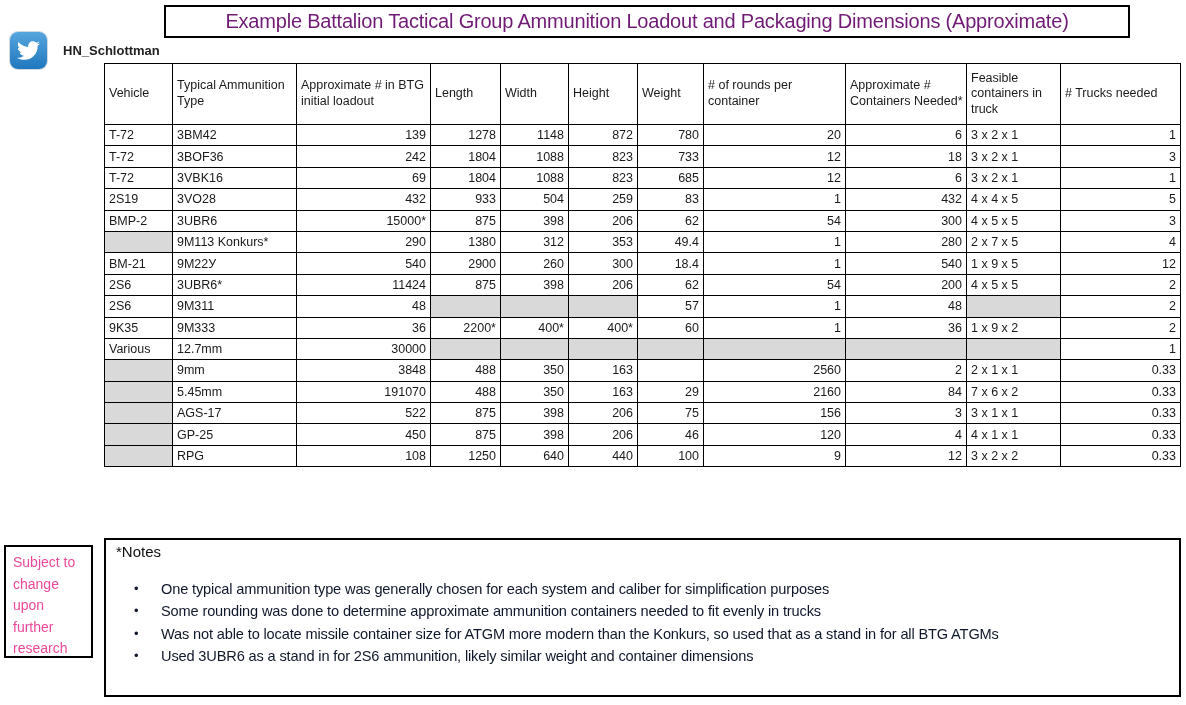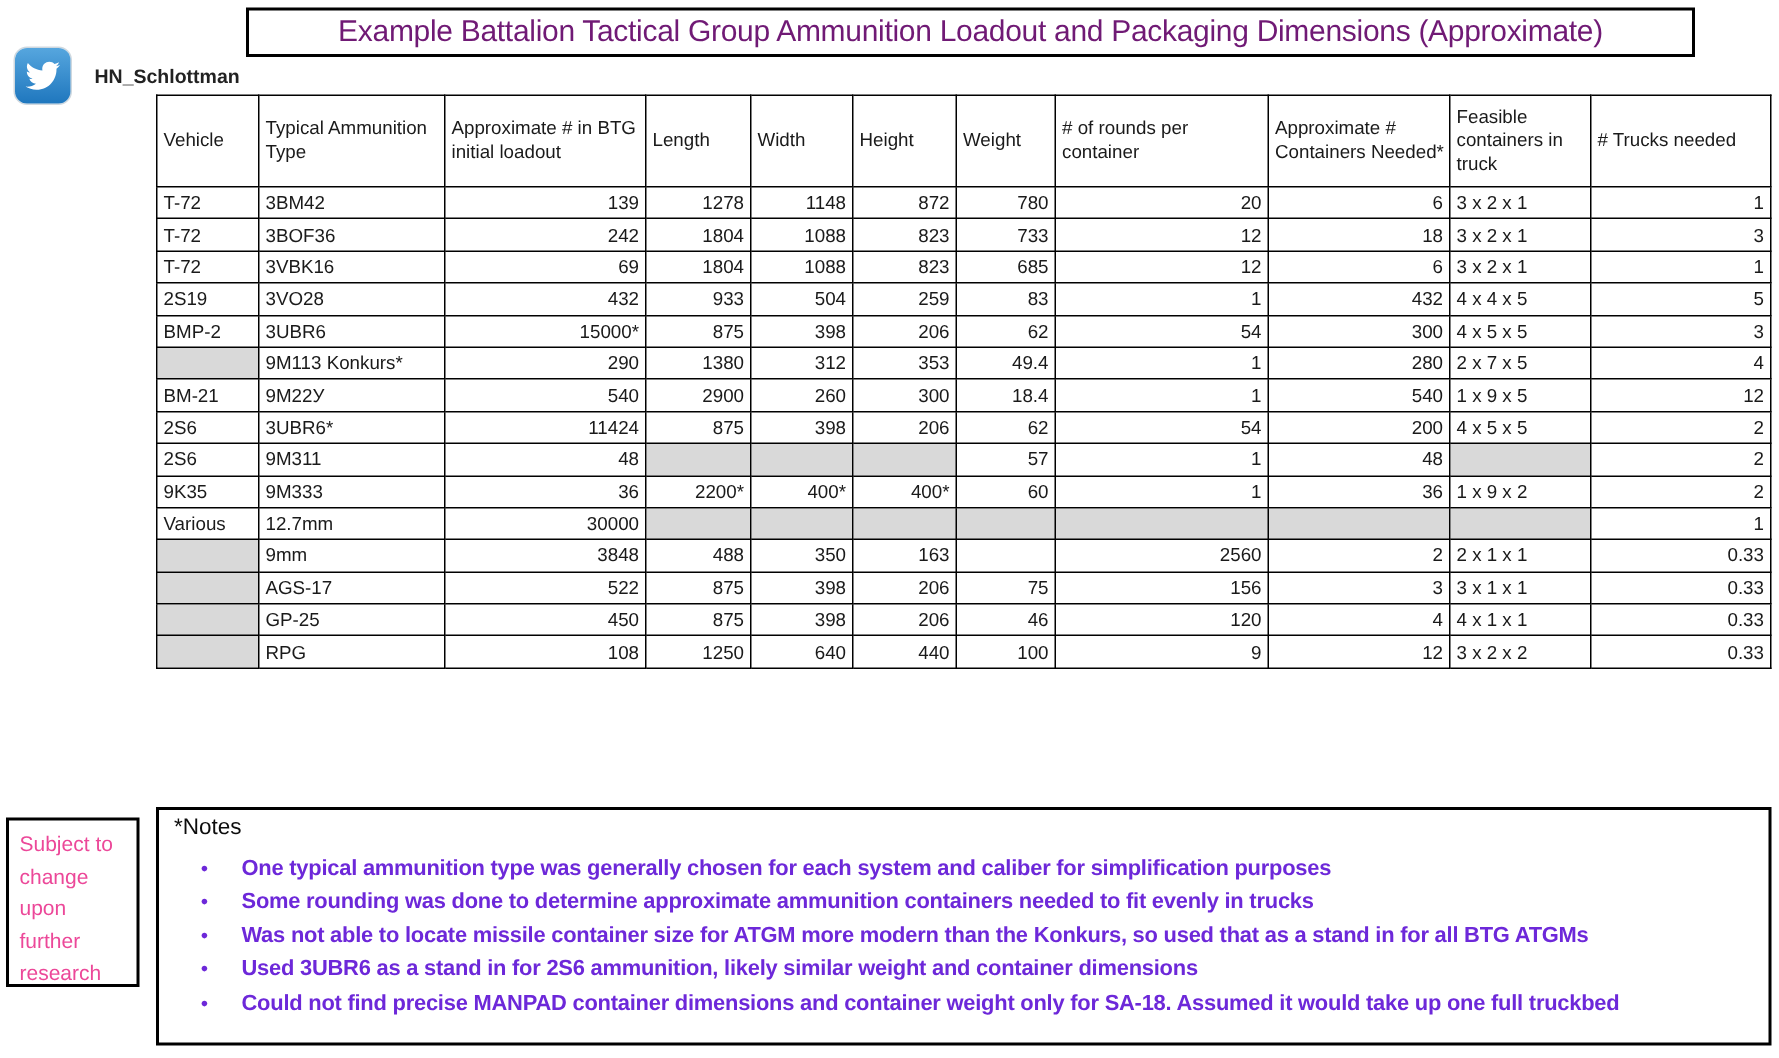--- a/index.html
+++ b/index.html
@@ -66,27 +66,26 @@
     font-size: 14px; line-height: 21.5px; color: #ec4899;
     background: #fff;
   }
 
   
   .notes-box {
     position: absolute; left: 104px; top: 538px; width: 1077px; height: 159px;
     border: 2px solid #000; padding: 3px 6px 0 10px;
     background: #fff;
   }
-  .notes-heading { font-size: 15px; color: #0d0d0d; margin-bottom: 8px; }
+  .notes-heading { font-size: 15px; color: #0d0d0d; margin-bottom: 18px; }
   .notes-box ul { list-style: none; }
   .notes-box li {
     position: relative; padding-left: 45px;
-    font-size: 14.6px; line-height: 22.4px; letter-spacing: -0.15px; color: #6d28d9;
+    font-size: 14.6px; line-height: 22.4px; letter-spacing: -0.15px; color: #0f172a;
     white-space: nowrap;
-    font-weight: bold;
   }
   .notes-box li::before {
     content: "\2022";
     position: absolute; left: 18px; top: 0;
     font-size: 13px;
   }
 </style>
 </head>
 <body>
 
@@ -282,20 +281,33 @@
         <td>350</td>
         <td>163</td>
         <td></td>
         <td>2560</td>
         <td>2</td>
         <td>2 x 1 x 1</td>
         <td>0.33</td>
       </tr>
       <tr>
         <td class="gray"></td>
+        <td>5.45mm</td>
+        <td>191070</td>
+        <td>488</td>
+        <td>350</td>
+        <td>163</td>
+        <td>29</td>
+        <td>2160</td>
+        <td>84</td>
+        <td>7 x 6 x 2</td>
+        <td>0.33</td>
+      </tr>
+      <tr>
+        <td class="gray"></td>
         <td>AGS-17</td>
         <td>522</td>
         <td>875</td>
         <td>398</td>
         <td>206</td>
         <td>75</td>
         <td>156</td>
         <td>3</td>
         <td>3 x 1 x 1</td>
         <td>0.33</td>
@@ -331,15 +343,14 @@
 
 <div class="side-box">Subject to change upon further research</div>
 
 <div class="notes-box">
   <div class="notes-heading">*Notes</div>
   <ul id="notes-list">
       <li>One typical ammunition type was generally chosen for each system and caliber for simplification purposes</li>
       <li>Some rounding was done to determine approximate ammunition containers needed to fit evenly in trucks</li>
       <li>Was not able to locate missile container size for ATGM more modern than the Konkurs, so used that as a stand in for all BTG ATGMs</li>
       <li>Used 3UBR6 as a stand in for 2S6 ammunition, likely similar weight and container dimensions</li>
-      <li>Could not find precise MANPAD container dimensions and container weight only for SA-18. Assumed it would take up one full truckbed</li>
     </ul>
 </div>
 
 </body></html>

